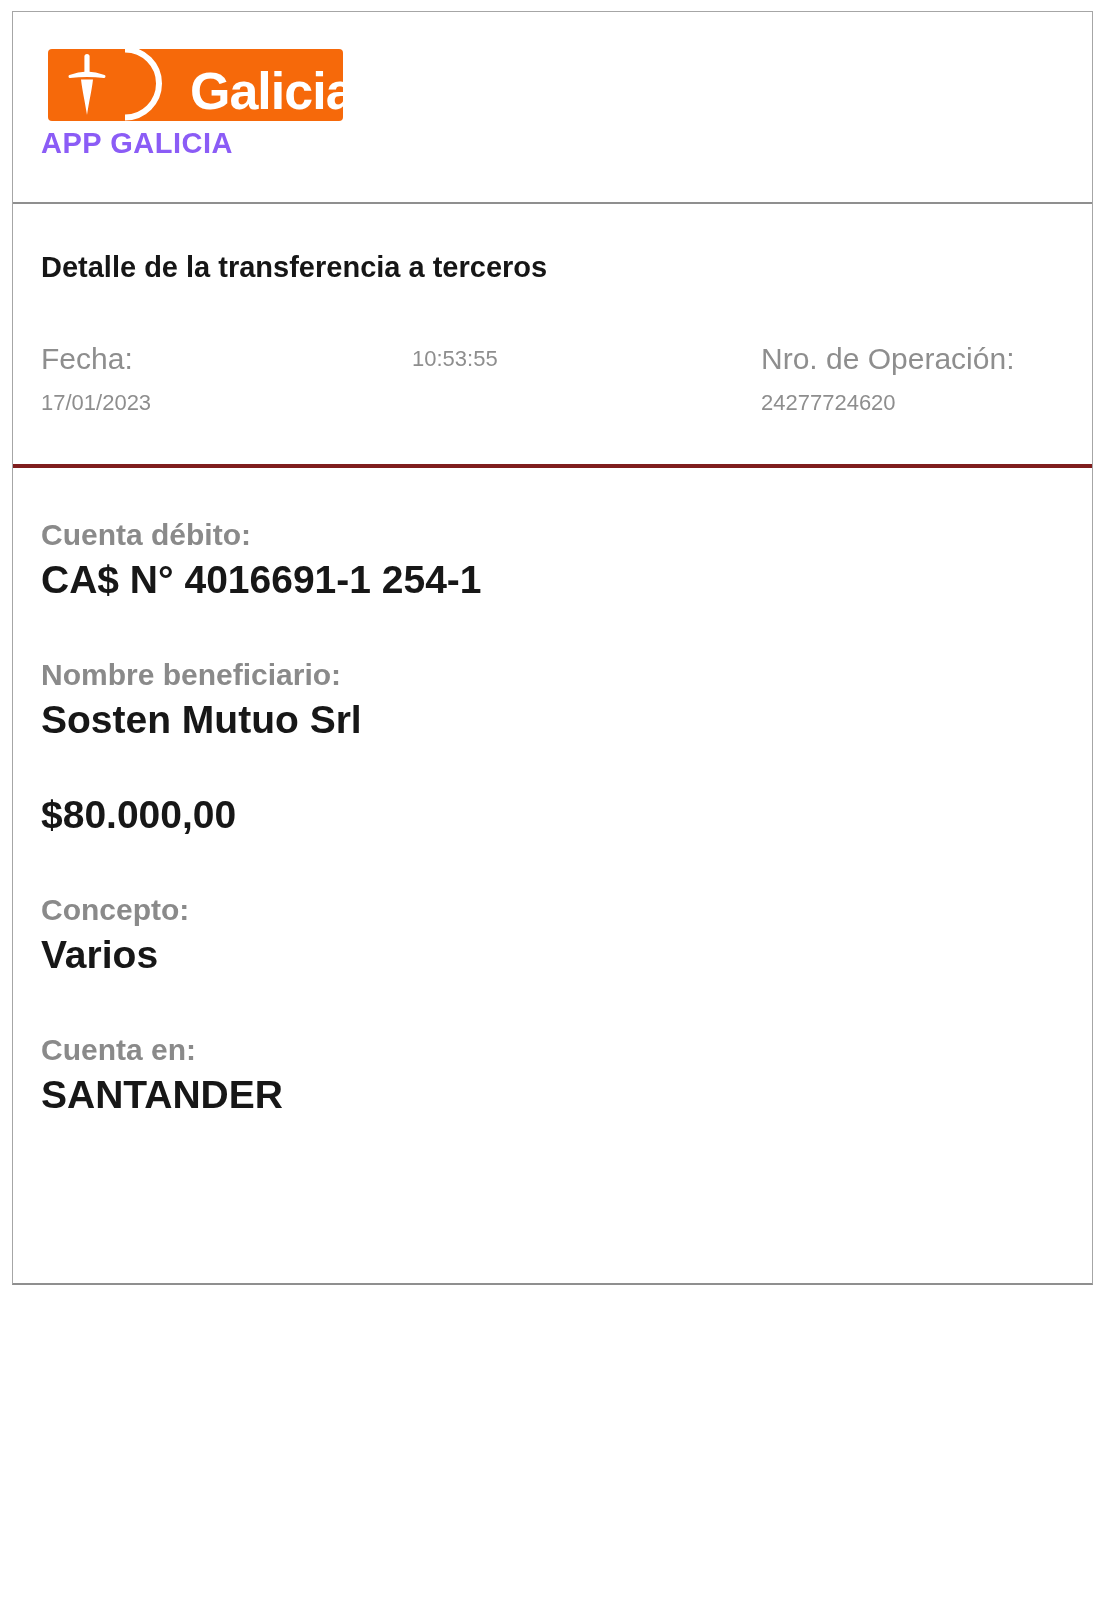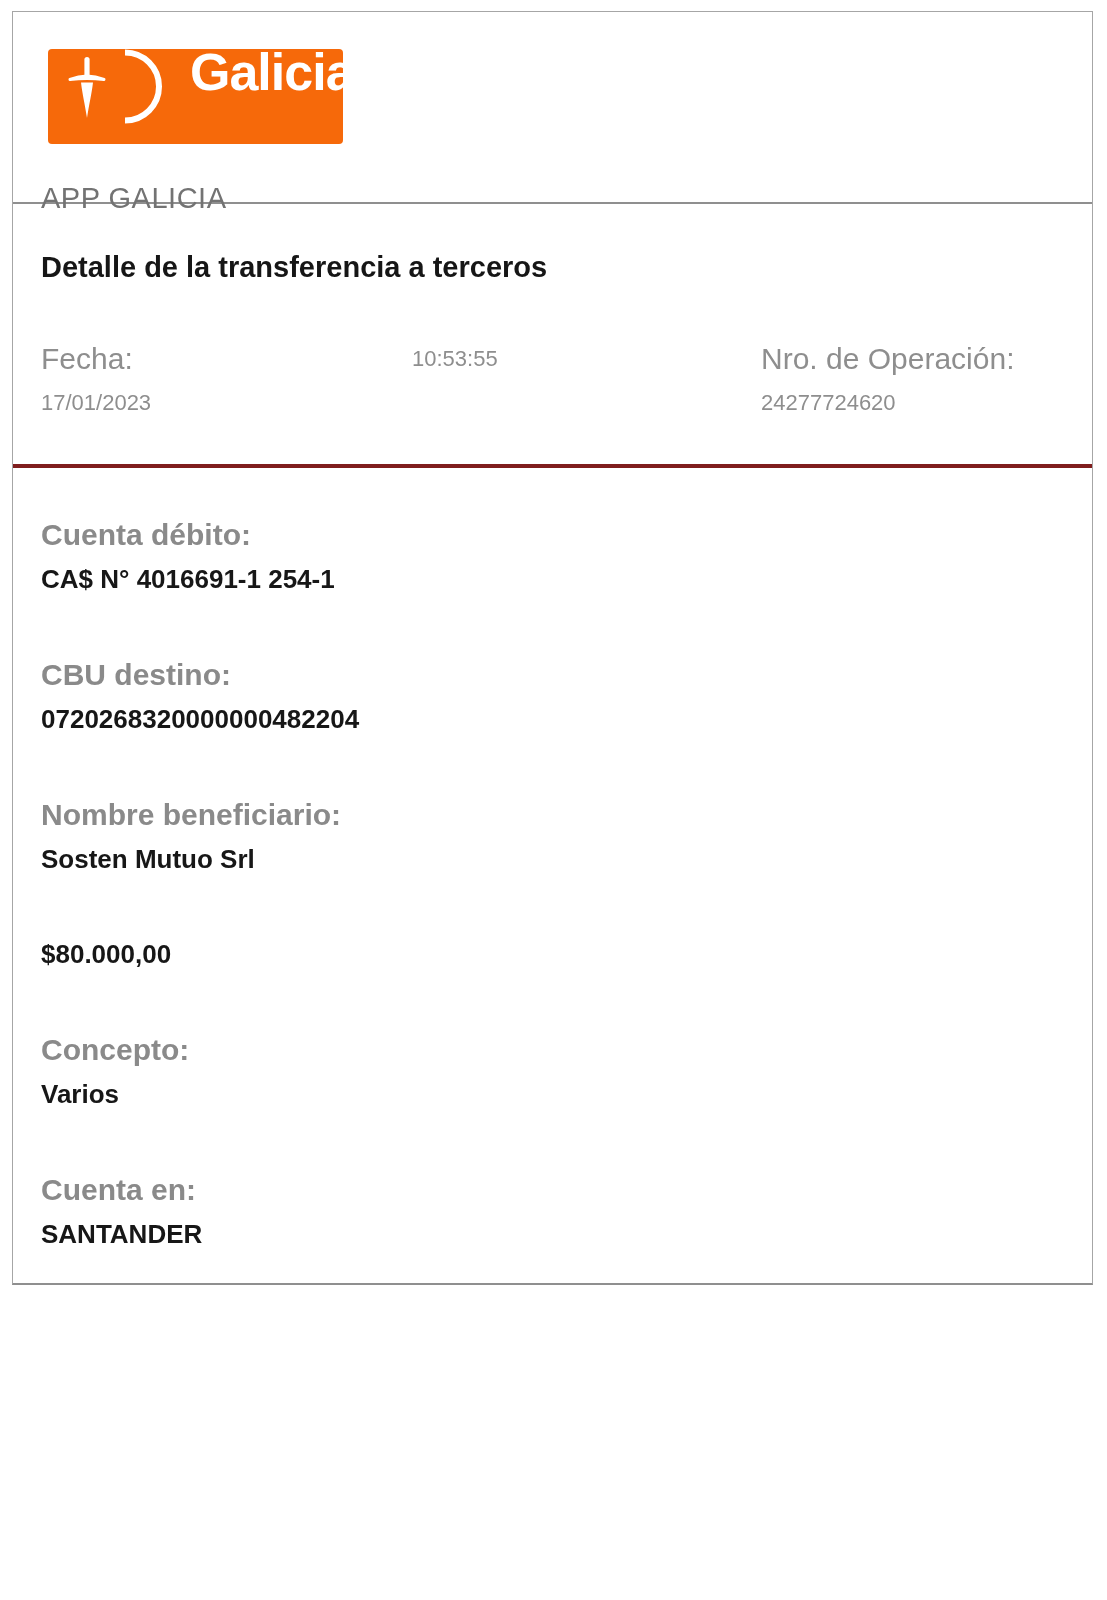--- a/index.html
+++ b/index.html
@@ -24,44 +24,45 @@
   }
   
   .sec-header {
     box-sizing: border-box;
     height: 192px;
     border-bottom: 2px solid #8f8f8f;
     padding: 37px 28px 0 35px;
   }
   .logo {
     width: 295px;
-    height: 95px;
+    height: 72px;
     background: var(--brand-orange, #f6690a);
     border-radius: 4px;
     display: flex;
-    align-items: flex-start;
+    align-items: flex-end;
     overflow: hidden;
   }
   .emblem { display:block; width:150px; height:75px; flex:0 0 auto; }
   .emblem svg { display:block; }
   .logo-text {
     color: #ffffff;
     font-size: 52px;
     font-weight: bold;
     letter-spacing: -1px;
     margin-left: -8px;
     margin-top: -7px;
   }
   .app-label {
-    margin-top: 36px;
+    margin-top: 4px;
     margin-left: -7px;
-    color: #737373;
+    color: #8b5cf6;
     font-size: 29px;
     letter-spacing: 0.5px;
     line-height: 36px;
+    font-weight: bold;
   }
   
   .sec-meta {
     box-sizing: border-box;
     height: 264px;
     border-bottom: 4px solid #7f1d1d;
     padding: 0 28px;
   }
   .title {
     margin: 0;
@@ -78,21 +79,21 @@
   .meta-label { color: #8e8e8e; font-size: 30px; line-height: 44px; font-weight: normal; }
   .meta-value { color: #8e8e8e; font-size: 22px; line-height: 43px; font-weight: normal; }
   .meta-col-2 .meta-value { text-indent: 10px; }
   
   .sec-fields {
     box-sizing: border-box;
     padding: 44px 28px 0 28px;
   }
   .field { margin-bottom: 50px; }
   .f-label { color: #8a8a8a; font-size: 30px; font-weight: bold; line-height: 45px; }
-  .f-value { color: #171717; font-size: 26px; font-weight: bold; line-height: 45px; }
+  .f-value { color: #171717; font-size: 39px; font-weight: bold; line-height: 45px; }
 </style>
 </head>
 <body>
 
 <div class="page">
   <div class="doc">
 
     <header class="sec-header">
       <div class="logo">
         <span class="emblem">
@@ -126,24 +127,20 @@
         </div>
       </div>
     </section>
 
     <section class="sec-fields">
       <div class="field">
         <div class="f-label">Cuenta débito:</div>
         <div class="f-value">CA$ N° 4016691-1 254-1</div>
       </div>
       <div class="field">
-        <div class="f-label">CBU destino:</div>
-        <div class="f-value">0720268320000000482204</div>
-      </div>
-      <div class="field">
         <div class="f-label">Nombre beneficiario:</div>
         <div class="f-value">Sosten Mutuo Srl</div>
       </div>
       <div class="field">
         <div class="f-value">$80.000,00</div>
       </div>
       <div class="field">
         <div class="f-label">Concepto:</div>
         <div class="f-value">Varios</div>
       </div>

